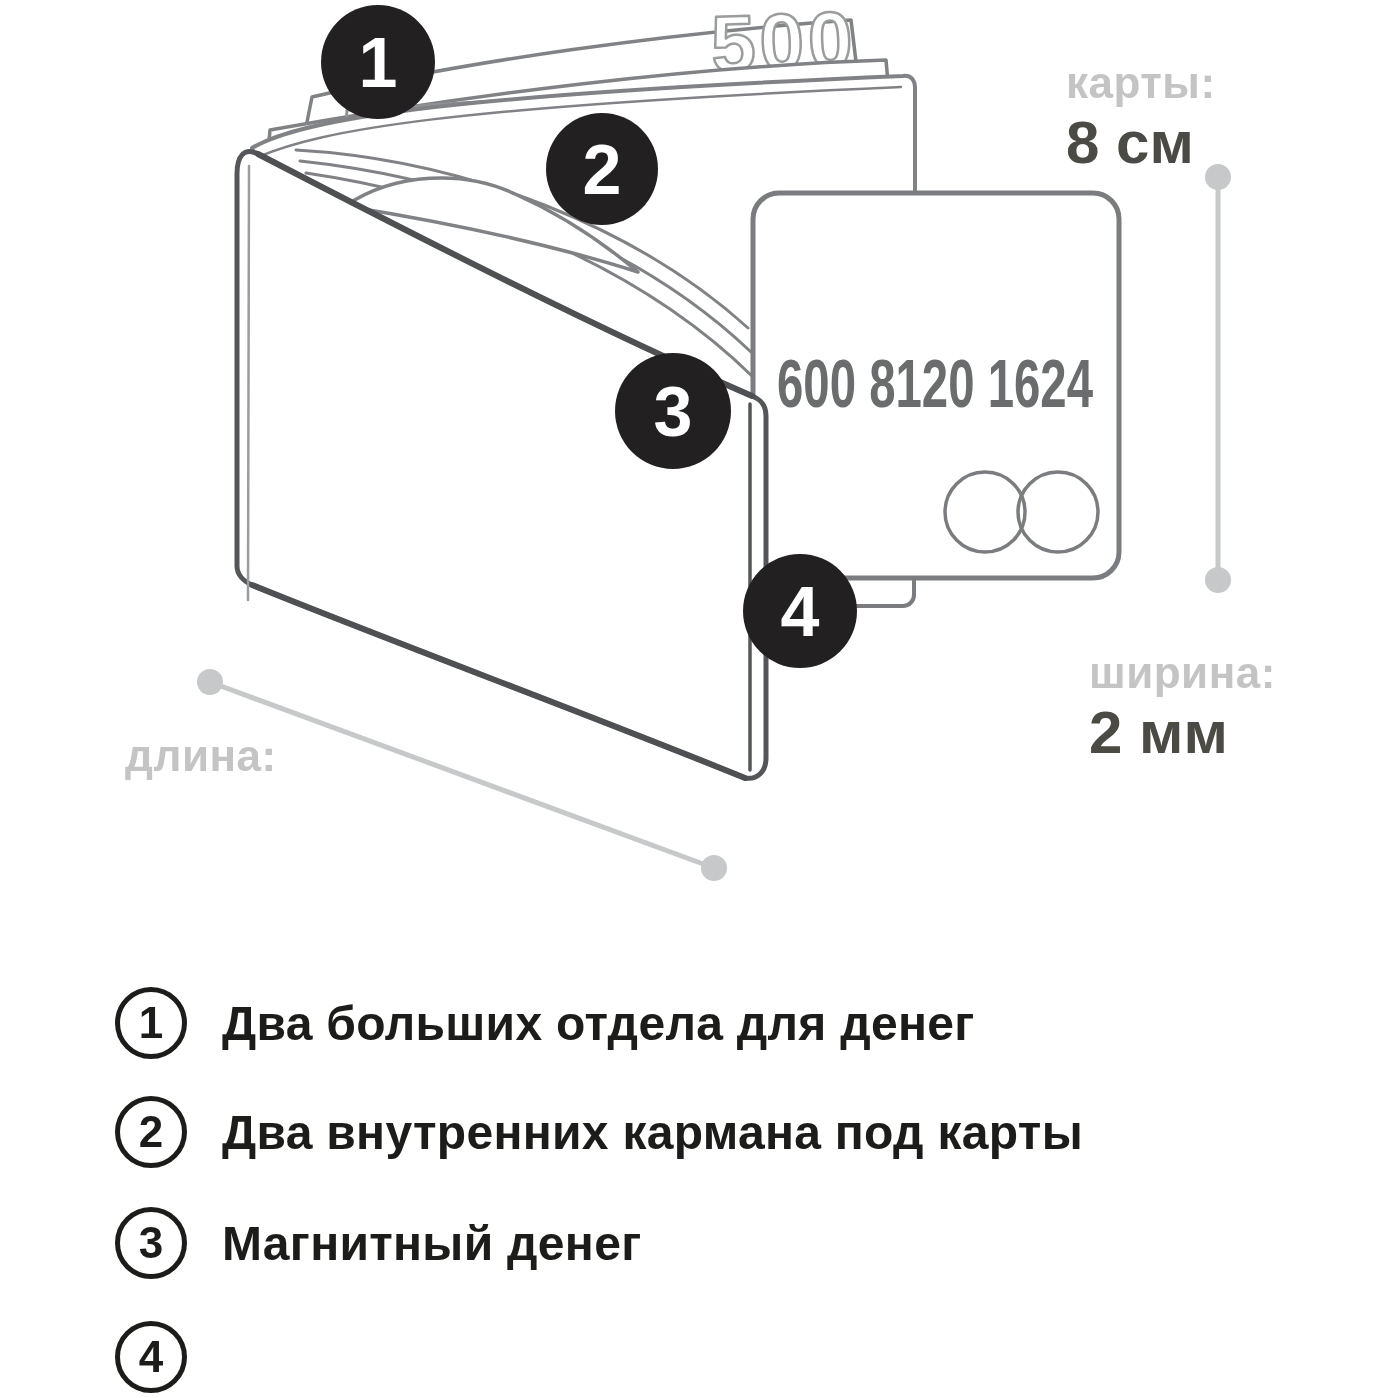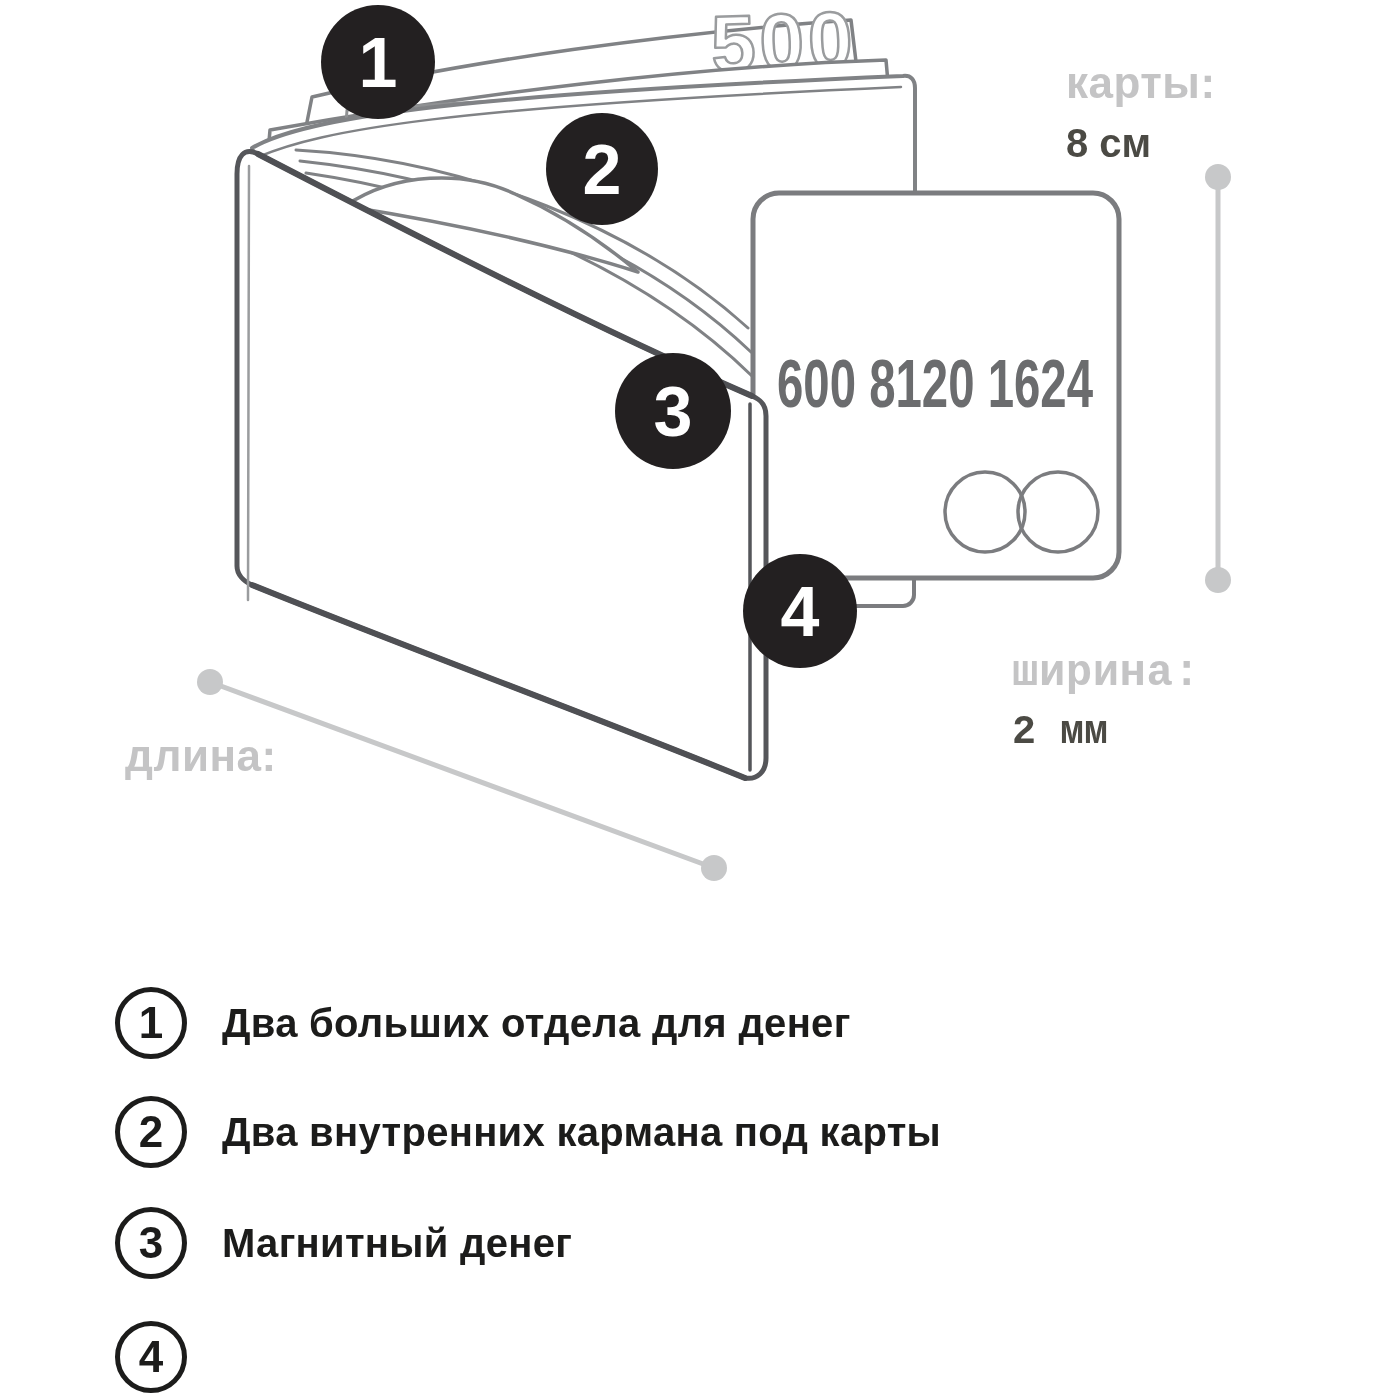--- a/index.html
+++ b/index.html
@@ -4,32 +4,32 @@
 <style>
   html,body{margin:0;padding:0;background:#fff;}
   body{width:1398px;height:1398px;position:relative;overflow:hidden;
        font-family:"Liberation Sans",sans-serif;}
   .stage{position:absolute;inset:0;width:1398px;height:1398px;}
   svg.draw{position:absolute;left:0;top:0;}
 
   
   .dim{position:absolute;font-weight:bold;white-space:nowrap;}
   .dim .dlabel{color:#c4c4c5;font-size:44px;line-height:50px;letter-spacing:0.5px;}
-  .dim .dvalue{color:#4b4a44;font-size:40px;line-height:54px;margin-top:8px;}
+  .dim .dvalue{color:#4b4a44;font-size:60px;line-height:54px;margin-top:8px;}
   #dim-height{left:1066px;top:58px;}
-  #dim-width{left:1012px;top:648px;font-family:Liberation Mono, monospace;}
+  #dim-width{left:1089px;top:648px;}
   #dim-weight{left:1072px;top:783px;}
   #dim-length{left:125px;top:731px;}
 
   
   .legend-row{position:absolute;left:115px;display:flex;align-items:center;}
   .legend-row .lcircle{width:62px;height:62px;border:5px solid #1c1c1b;border-radius:50%;
         color:#1c1c1b;font-size:44px;font-weight:bold;line-height:62px;text-align:center;
         flex:0 0 auto;}
-  .legend-row .ltext{margin-left:35px;color:#1c1c1b;font-size:40px;font-weight:bold;
+  .legend-row .ltext{margin-left:35px;color:#1c1c1b;font-size:48px;font-weight:bold;
         letter-spacing:0.3px;white-space:nowrap;}
   #legend-row-1{top:987px;}
   #legend-row-2{top:1096px;}
   #legend-row-3{top:1207px;}
   #legend-row-4{top:1321px;}
 </style>
 </head>
 <body>
 
 <div class="stage">

